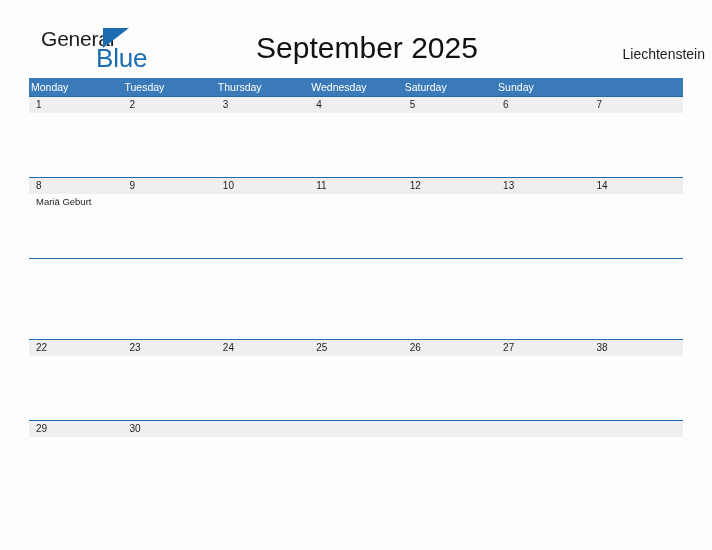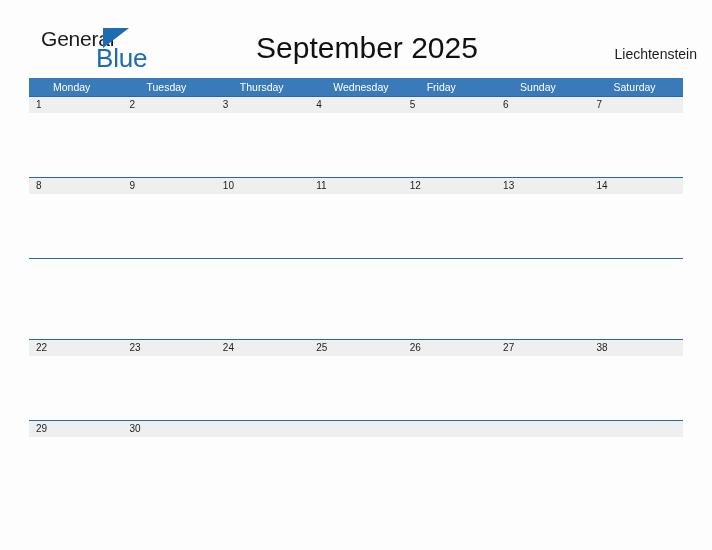--- a/index.html
+++ b/index.html
@@ -71,21 +71,21 @@
     font-size: 30px;
     line-height: 36px;
     color: #111111;
     font-family: Liberation Sans, sans-serif;
     font-weight: normal;
     margin: 0;
   }
 
   .region-label {
     position: absolute;
-    right: 26px;
+    right: 18px;
     top: 46px;
     font-size: 14px;
     line-height: 16px;
     color: #1c1c1c;
     font-family: "Liberation Sans", sans-serif;
     white-space: nowrap;
     text-align: right;
   }
 
   
@@ -101,21 +101,21 @@
     width: 654px;
     height: 18px;
     background: #3a7ab8;
   }
   .weekday-cell {
     width: 93.43px;
     height: 24px;
     line-height: 18px;
     color: #ffffff;
     font-size: 10.5px;
-    padding-left: 24px;
+    padding-left: 2px;
     box-sizing: border-box;
     font-family: "Liberation Sans", sans-serif;
     white-space: nowrap;
     overflow: hidden;
   }
 
   .week-row {
     width: 654px;
     height: 81px;
     border-top: 1.5px solid #1f6bb0;
@@ -172,23 +172,22 @@
   <div class="region-label">Liechtenstein</div>
 
 </div>
 
 <div class="calendar">
   <div class="weekday-header">
       <div class="weekday-cell">Monday</div>
       <div class="weekday-cell">Tuesday</div>
       <div class="weekday-cell">Thursday</div>
       <div class="weekday-cell">Wednesday</div>
-      <div class="weekday-cell">Friday</div>
+      <div class="weekday-cell">Saturday</div>
       <div class="weekday-cell">Sunday</div>
-      <div class="weekday-cell">Saturday</div>
     </div>
   <div class="weeks-container">
       <div class="week-row">
         <div class="day-band">
           <div class="day-cell-num">1</div>
           <div class="day-cell-num">2</div>
           <div class="day-cell-num">3</div>
           <div class="day-cell-num">4</div>
           <div class="day-cell-num">5</div>
           <div class="day-cell-num">6</div>
@@ -207,20 +206,31 @@
       <div class="week-row">
         <div class="day-band">
           <div class="day-cell-num">8</div>
           <div class="day-cell-num">9</div>
           <div class="day-cell-num">10</div>
           <div class="day-cell-num">11</div>
           <div class="day-cell-num">12</div>
           <div class="day-cell-num">13</div>
           <div class="day-cell-num">14</div>
         </div>
+        <div class="events-band">
+          <div class="day-cell-events">
+            <div class="event-text">Mariä Geburt</div>
+          </div>
+          <div class="day-cell-events"></div>
+          <div class="day-cell-events"></div>
+          <div class="day-cell-events"></div>
+          <div class="day-cell-events"></div>
+          <div class="day-cell-events"></div>
+          <div class="day-cell-events"></div>
+        </div>
       </div>
       <div class="week-row">
         <div class="events-band">
           <div class="day-cell-events"></div>
           <div class="day-cell-events"></div>
           <div class="day-cell-events"></div>
           <div class="day-cell-events"></div>
           <div class="day-cell-events"></div>
           <div class="day-cell-events"></div>
           <div class="day-cell-events"></div>

